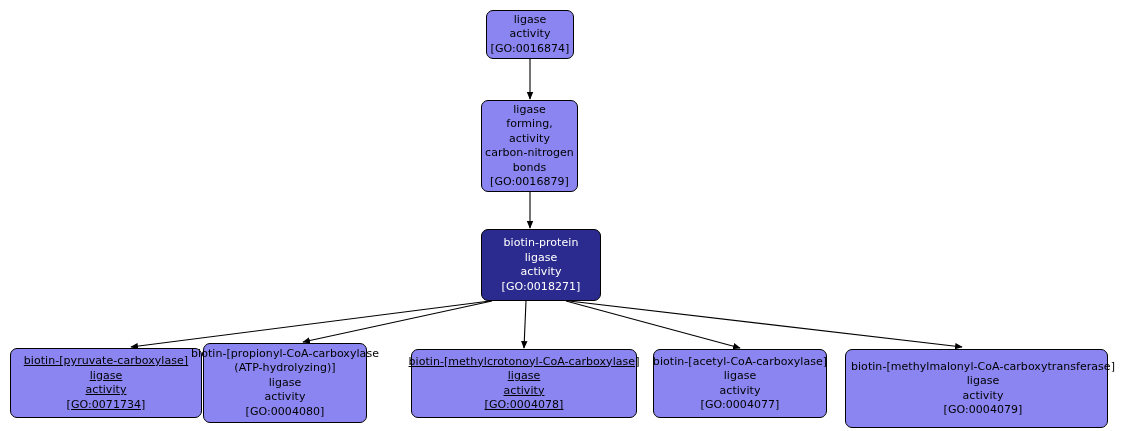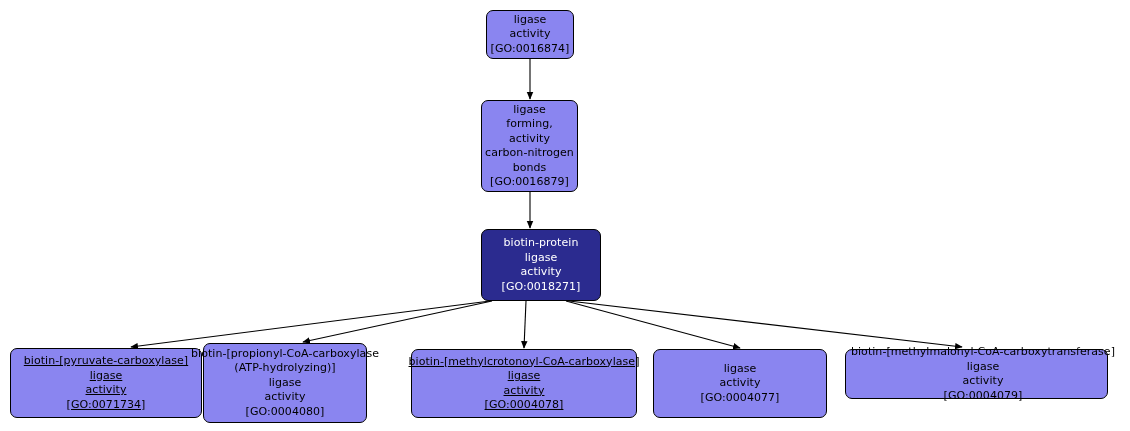--- a/index.html
+++ b/index.html
@@ -101,24 +101,25 @@
         <span class="nline">activity</span>
         <span class="nline">[GO:0004080]</span>
       </div>
       <div class="go-node" title="biotin-[methylcrotonoyl-CoA-carboxylase] ligase activity" style="left: 411px; top: 349px; width: 226px; height: 69px; text-decoration: underline;">
         <span class="nline">biotin-[methylcrotonoyl-CoA-carboxylase]</span>
         <span class="nline">ligase</span>
         <span class="nline">activity</span>
         <span class="nline">[GO:0004078]</span>
       </div>
       <div class="go-node" title="biotin-[acetyl-CoA-carboxylase] ligase activity" style="left: 653px; top: 349px; width: 174px; height: 69px;">
+        <span class="nline">biotin-[acetyl-CoA-carboxylase]</span>
         <span class="nline">ligase</span>
         <span class="nline">activity</span>
         <span class="nline">[GO:0004077]</span>
       </div>
-      <div class="go-node" title="biotin-[methylmalonyl-CoA-carboxytransferase] ligase activity" style="left: 845px; top: 349px; width: 263px; height: 50px; padding-left: 13px;">
+      <div class="go-node" title="biotin-[methylmalonyl-CoA-carboxytransferase] ligase activity" style="left: 845px; top: 349px; width: 263px; height: 79px; padding-left: 13px;">
         <span class="nline">biotin-[methylmalonyl-CoA-carboxytransferase]</span>
         <span class="nline">ligase</span>
         <span class="nline">activity</span>
         <span class="nline">[GO:0004079]</span>
       </div>
     </div>
 </div>
 
 </body></html>

